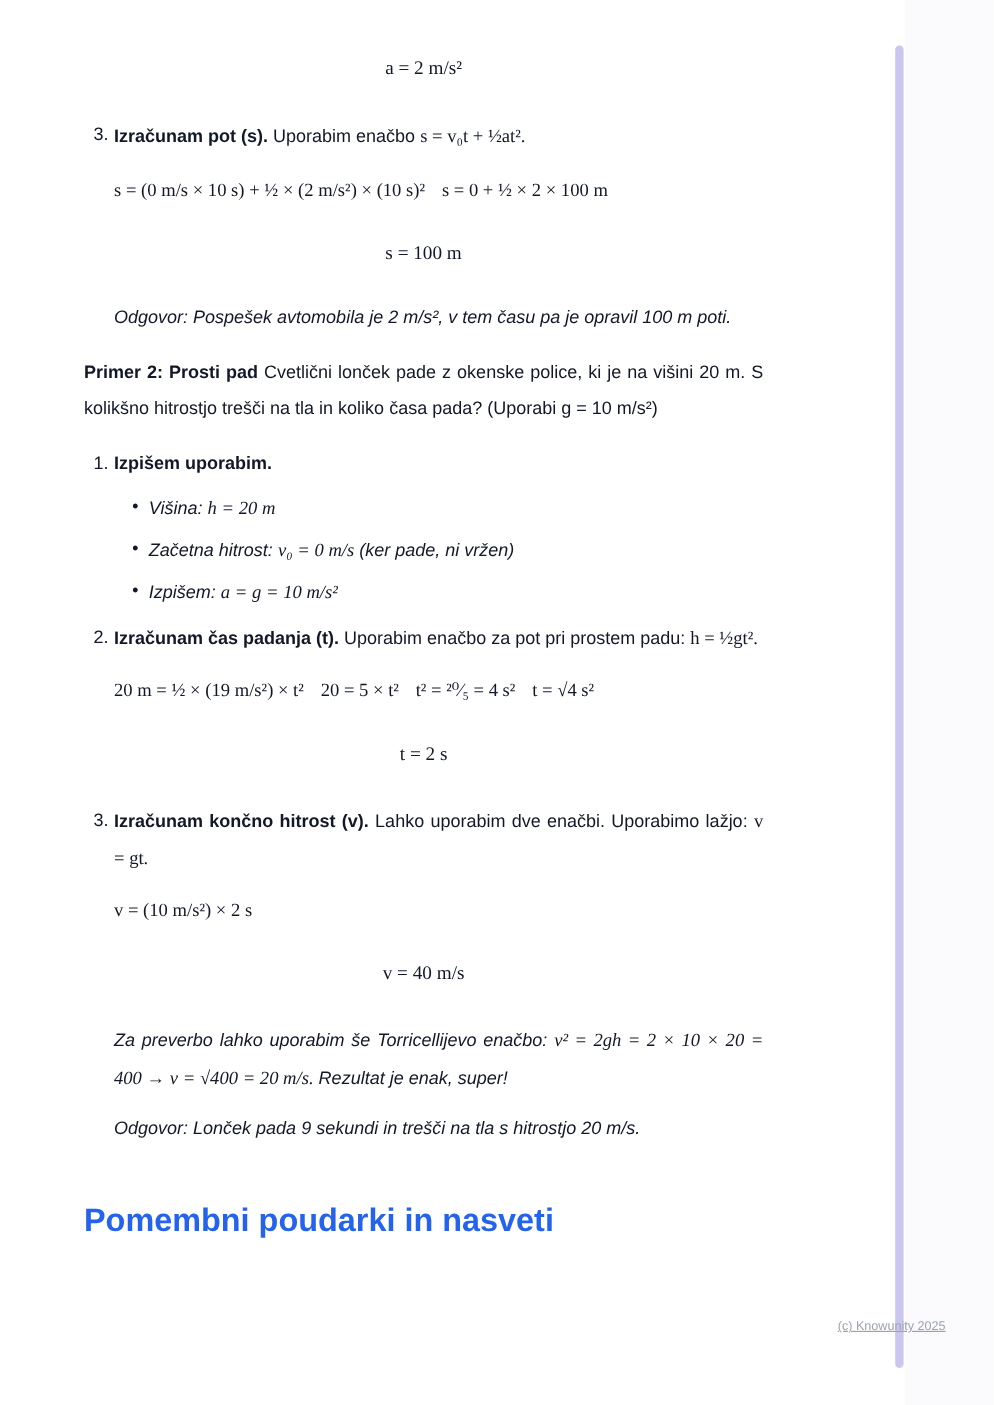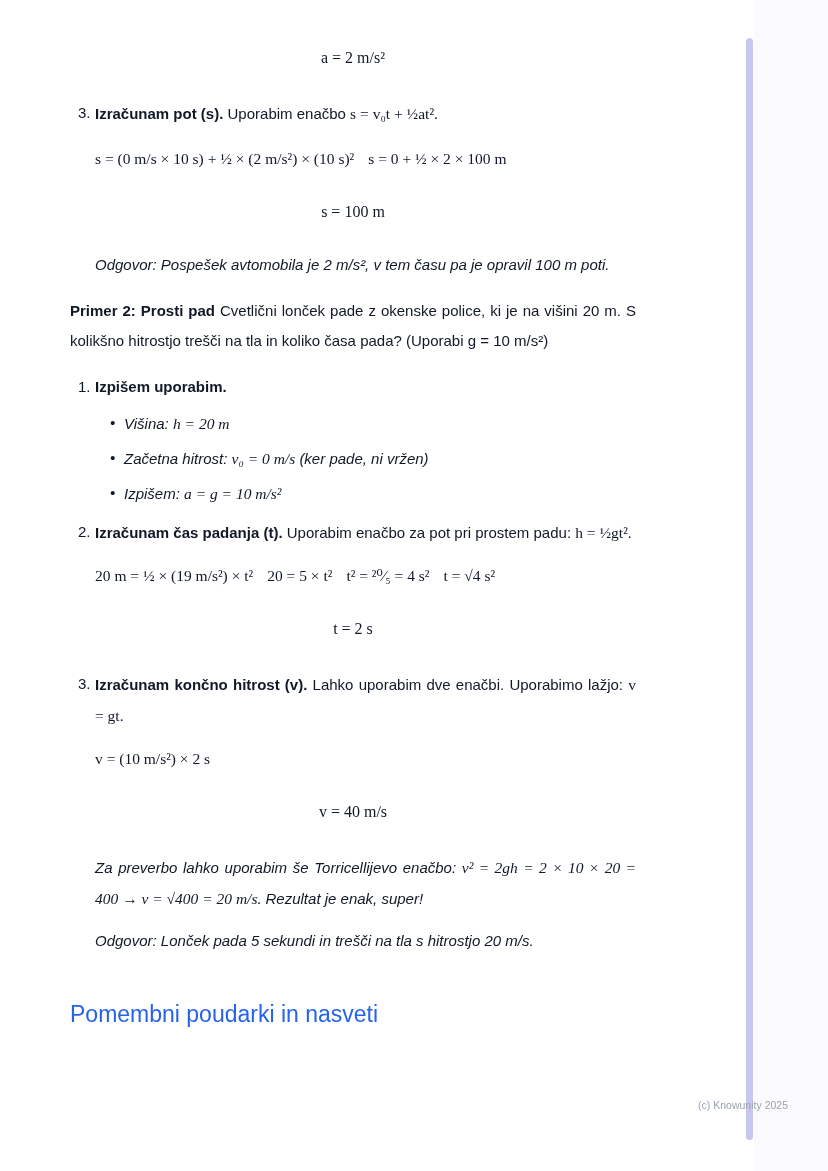--- a/index.html
+++ b/index.html
@@ -76,22 +76,22 @@
   }
   ul.bullets li::before {
     content: "\2022";
     position: absolute;
     left: 0;
     top: 0;
   }
 
   h2.section-heading {
     color: var(--heading, #2563eb);
-    font-size: 23px;
-    font-weight: normal;
+    font-size: 27px;
+    font-weight: bold;
     line-height: 1.3;
   }
 
   .scrollbar-thumb {
     position: absolute;
     top: 38px;
     right: 75px;
     width: 7px;
     height: 1102px;
     border-radius: 4px;
@@ -99,20 +99,21 @@
     z-index: 1;
   }
 
   .footer {
     position: absolute;
     top: 1099px;
     right: 40px;
     font-size: 10.5px;
     color: var(--footer-text, #9ca3af);
     z-index: 2;
+    text-decoration: underline;
   }
 </style>
 </head>
 <body>
 
 <div class="page">
 
   <div class="right-gutter"></div>
 
   <div class="content">
@@ -199,21 +200,21 @@
     </div>
 
     <div class="eq-center" style="margin-top:22px">v = 40 m/s</div>
 
     <p class="para indent italic" style="margin-top:24px">
       <span>Za preverbo lahko uporabim še Torricellijevo enačbo:</span>
       <span class="imath">v² = 2gh = 2 × 10 × 20 = 400 → v = √400 = 20 m/s.</span>
       <span>Rezultat je enak, super!</span>
     </p>
 
-    <p class="para indent italic" style="margin-top:12px">Odgovor: Lonček pada 5 sekundi in trešči na tla s hitrostjo 20 m/s.</p>
+    <p class="para indent italic" style="margin-top:12px">Odgovor: Lonček pada 9 sekundi in trešči na tla s hitrostjo 20 m/s.</p>
 
     <h2 class="section-heading" style="margin-top:44px">Pomembni poudarki in nasveti</h2>
 
   </div>
 
   <div class="scrollbar-thumb"></div>
 
   <div class="footer">(c) Knowunity 2025</div>
 
 </div>

